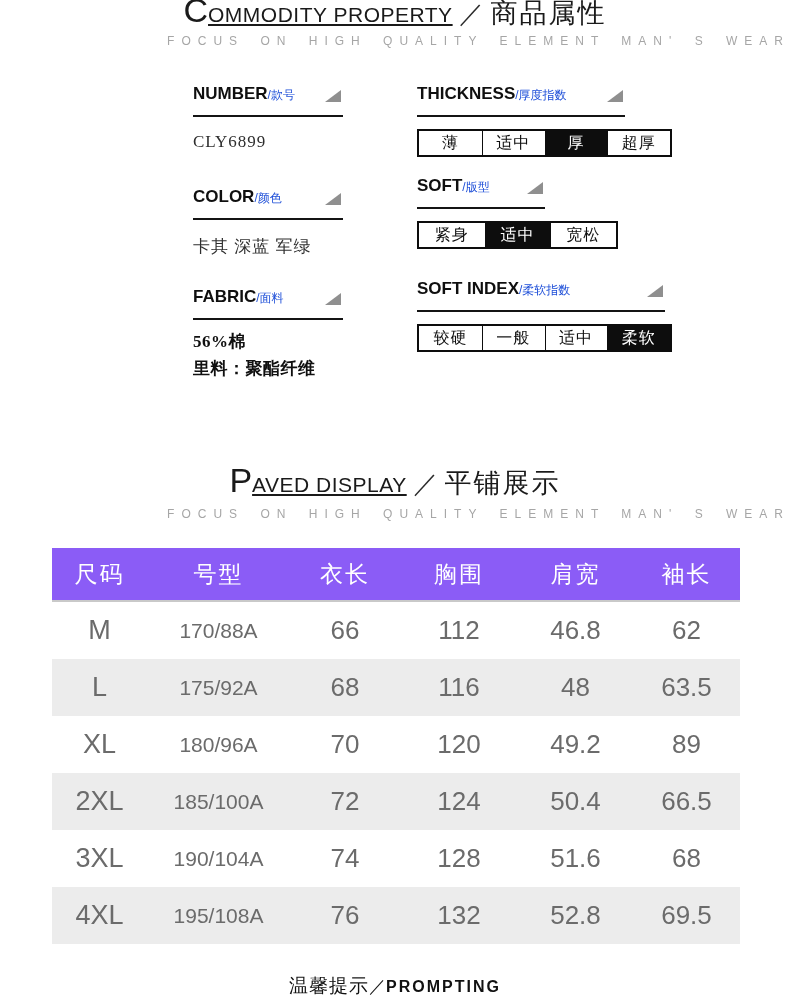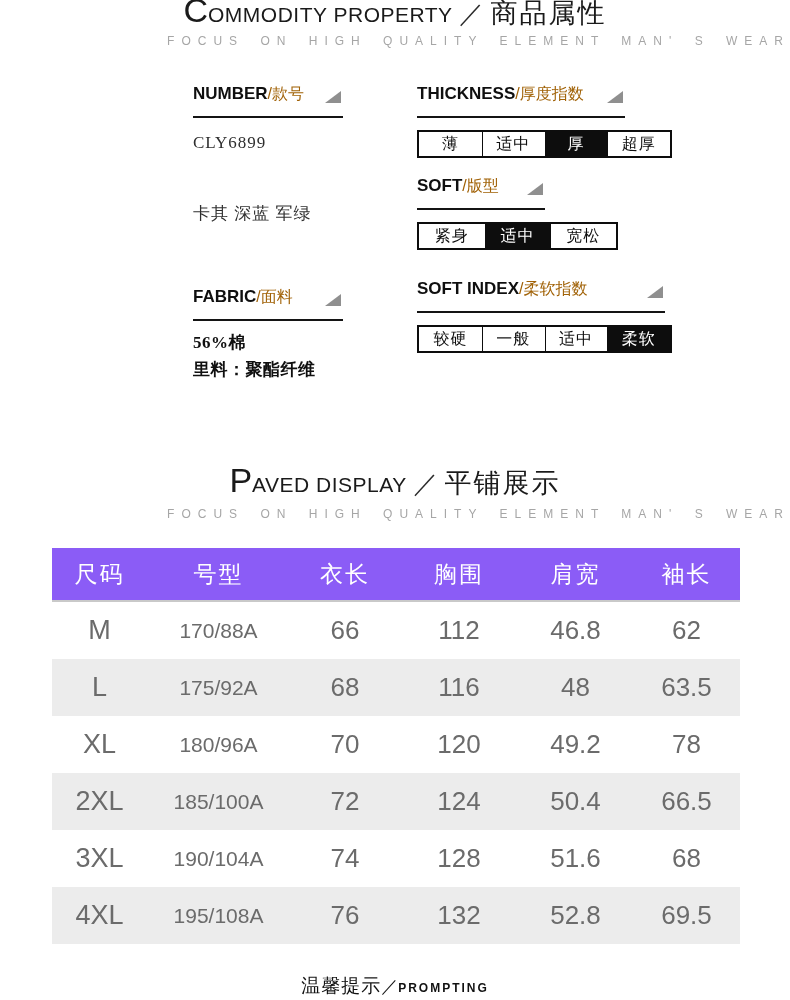--- a/index.html
+++ b/index.html
@@ -2,31 +2,31 @@
 <html><head>
 <meta charset="utf-8">
 <style>
   html,body{margin:0;padding:0;background:#ffffff;}
   .page{position:relative;width:790px;height:1000px;background:#ffffff;overflow:hidden;
         font-family:"Liberation Sans","DejaVu Sans",sans-serif;color:#1c1c1c;}
 
   
   .sec-title{position:absolute;left:0;width:100%;text-align:center;white-space:nowrap;color:#1a1a1a;}
   .sec-title .lead{font-size:34px;line-height:1;}
-  .sec-title .t-en{font-size:21px;letter-spacing:.5px;}
+  .sec-title .t-en{font-size:21px;letter-spacing:.5px;text-decoration:underline;}
   .sec-title .t-slash{font-size:25px;margin:0 2px;font-weight:300;color:#2a2a2a;}
   .sec-title .t-cn{font-size:27px;letter-spacing:2px;}
   .sub{position:absolute;left:0;width:100%;text-align:right;font-size:12px;
        letter-spacing:7px;word-spacing:6px;color:#a6a6a6;white-space:nowrap;}
 
   
   .prop{position:absolute;}
   .prop-hdr{position:relative;border-bottom:2px solid #141414;padding-bottom:11px;white-space:nowrap;}
   .prop-hdr .en{font-weight:700;font-size:17px;color:#0f0f0f;}
-  .prop-hdr .cn{font-size:16px;color:#a16207;}
+  .prop-hdr .cn{font-size:12px;color:#1d4ed8;}
   .tri{position:absolute;right:2px;bottom:13px;width:0;height:0;
        border-left:16px solid transparent;border-bottom:12px solid #8f8f8f;}
   .prop-val{margin-top:15px;font-size:17px;color:#2e2e2e;letter-spacing:1px;white-space:nowrap;font-family:Liberation Serif, serif;}
   .prop-val.bold{font-weight:700;color:#101010;letter-spacing:.5px;line-height:1.06;margin-top:13px;}
 
   
   .bar{display:flex;border:2px solid #0d0d0d;height:24px;margin-top:12px;box-sizing:content-box;}
   .bar .opt{flex:1;display:flex;align-items:center;justify-content:center;
             font-size:16px;letter-spacing:1px;color:#0f0f0f;position:relative;}
   .bar .opt + .opt::before{content:"";position:absolute;left:0;top:0;bottom:0;width:1px;background:#0d0d0d;}
@@ -40,21 +40,21 @@
   .size-table td{height:55px;text-align:center;color:#6b6b6b;}
   .size-table tr.alt{background:#ececec;}
   .size-table td.c0{font-size:27px;}
   .size-table td.c1{font-size:21px;}
   .size-table td.c2,.size-table td.c3,.size-table td.c4,.size-table td.c5{font-size:26px;}
 
   
   .footer{position:absolute;left:0;top:973px;width:100%;text-align:center;color:#111;white-space:nowrap;}
   .footer .f-cn{font-size:19px;letter-spacing:1px;}
   .footer .f-slash{font-size:17px;font-weight:300;}
-  .footer .f-en{font-size:12px;font-weight:700;letter-spacing:2px;}
+  .footer .f-en{font-size:16px;font-weight:700;letter-spacing:2px;}
 </style>
 </head>
 <body>
 
 <div class="page">
 
   <div class="sec-title" style="top:-7px">
     <span class="lead">C</span><span class="t-en">OMMODITY PROPERTY</span>
     <span class="t-slash">／</span>
     <span class="t-cn">商品属性</span>
@@ -63,20 +63,24 @@
 
   <div class="prop" style="left:193px;top:84px;width:150px">
     <div class="prop-hdr">
       <span class="en">NUMBER</span><span class="cn">/款号</span>
       <span class="tri"></span>
     </div>
     <div class="prop-val">CLY6899</div>
   </div>
 
   <div class="prop" style="left:193px;top:187px;width:150px">
+    <div class="prop-hdr">
+      <span class="en">COLOR</span><span class="cn">/颜色</span>
+      <span class="tri"></span>
+    </div>
     <div class="prop-val">卡其 深蓝 军绿</div>
   </div>
 
   <div class="prop" style="left:193px;top:287px;width:150px">
     <div class="prop-hdr">
       <span class="en">FABRIC</span><span class="cn">/面料</span>
       <span class="tri"></span>
     </div>
     <div class="prop-val bold">56%棉</div>
     <div class="prop-val bold" style="margin-top:9px">里料：聚酯纤维</div>
@@ -162,21 +166,21 @@
           <td class="c3">116</td>
           <td class="c4">48</td>
           <td class="c5">63.5</td>
         </tr>
         <tr>
           <td class="c0">XL</td>
           <td class="c1">180/96A</td>
           <td class="c2">70</td>
           <td class="c3">120</td>
           <td class="c4">49.2</td>
-          <td class="c5">78</td>
+          <td class="c5">89</td>
         </tr>
         <tr class="alt">
           <td class="c0">2XL</td>
           <td class="c1">185/100A</td>
           <td class="c2">72</td>
           <td class="c3">124</td>
           <td class="c4">50.4</td>
           <td class="c5">66.5</td>
         </tr>
         <tr>

